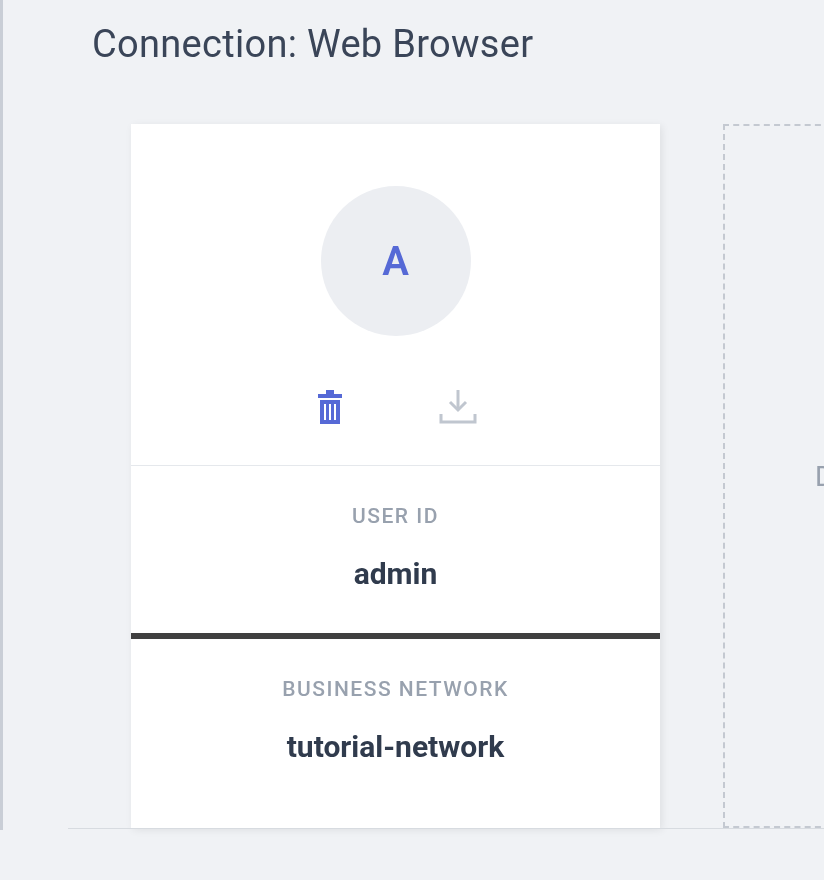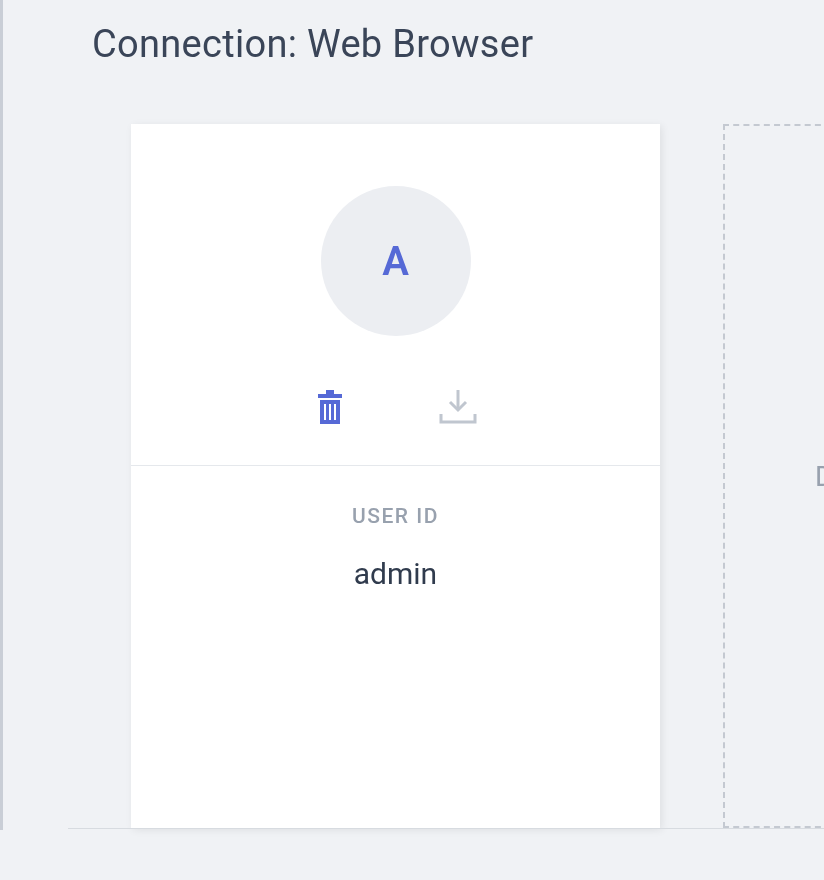--- a/index.html
+++ b/index.html
@@ -96,21 +96,21 @@
   .section:last-of-type { border-bottom: none; }
   .section-label {
     font-size: 21px;
     font-weight: 500;
     letter-spacing: 1.5px;
     color: #98a1ae;
     margin-bottom: 28px;
   }
   .section-value {
     font-size: 30px;
-    font-weight: 400;
+    font-weight: 700;
     color: #303b4d;
   }
   .drop-card {
     position: absolute;
     left: 723px;
     top: 124px;
     width: 200px;
     height: 704px;
     border: 2px dashed #c4c9d1;
     background: transparent;
@@ -161,20 +161,24 @@
         </span>
       </button>
     </div>
   </div>
 
   <div class="section">
     <div class="section-label">USER ID</div>
     <div class="section-value">admin</div>
   </div>
 
+  <div class="section">
+    <div class="section-label">BUSINESS NETWORK</div>
+    <div class="section-value">tutorial-network</div>
+  </div>
 
 </div>
 
 <div class="drop-card">
   <span class="drop-text">D</span>
 </div>
 
 <div class="bottom-rule"></div>
 
 </body></html>

